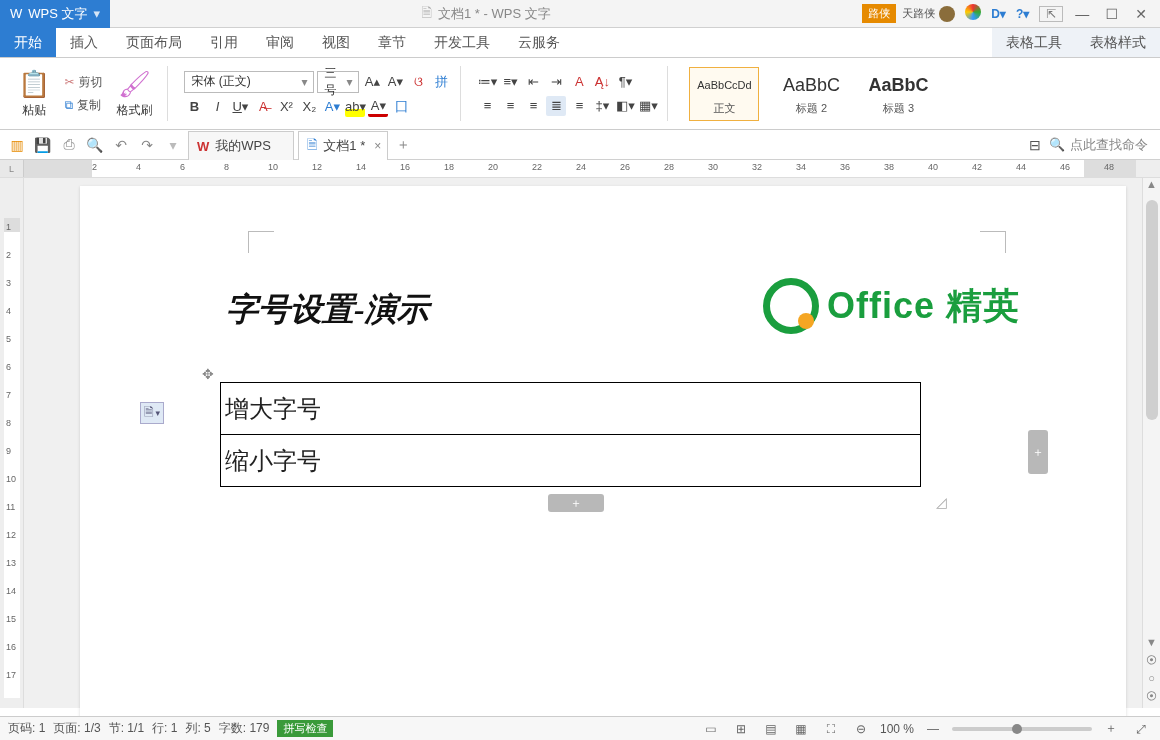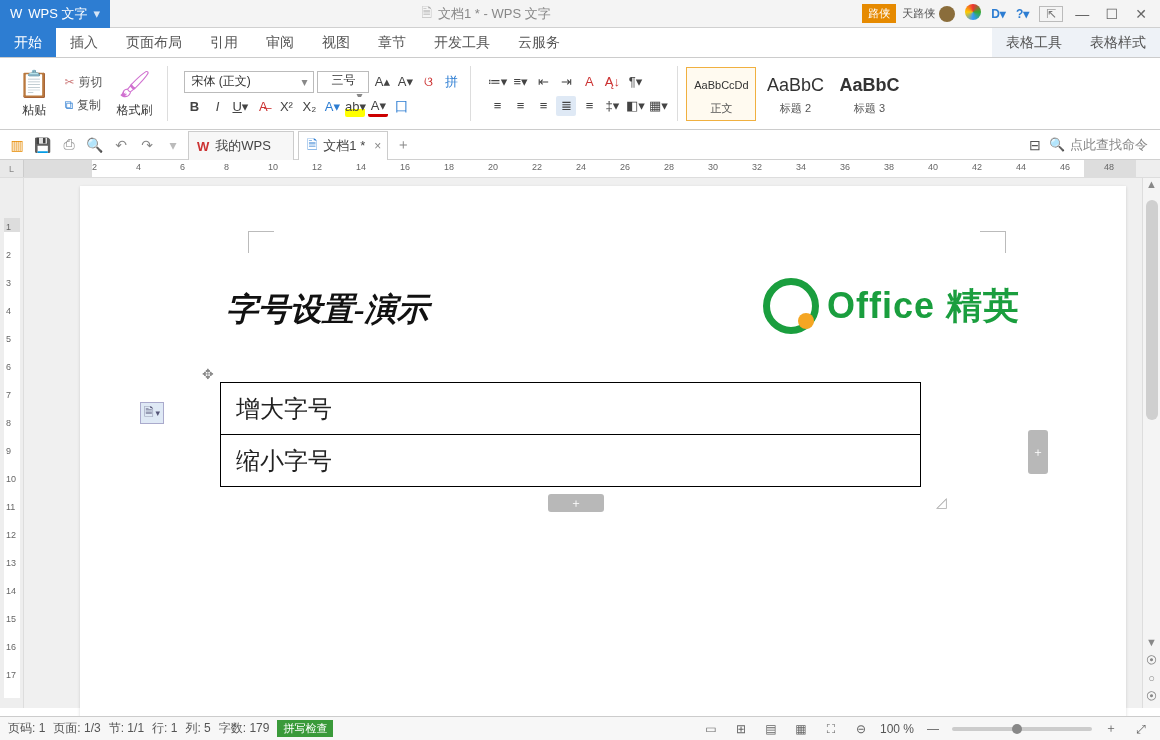--- a/index.html
+++ b/index.html
@@ -26,24 +26,24 @@
 
 .ribbon { height:72px; background:#fff; display:flex; align-items:stretch; padding:2px 6px; gap:6px; border-bottom:1px solid #ccc; }
 .rgroup { display:flex; align-items:center; gap:4px; padding:0 6px; position:relative; }
 .rgroup + .rgroup::before { content:""; position:absolute; left:-3px; top:6px; bottom:6px; width:1px; background:#ddd; }
 .bigbtn { display:flex; flex-direction:column; align-items:center; justify-content:center; padding:2px 6px; gap:2px; color:#333; }
 .bigbtn .ico { font-size:26px; }
 .smbtn { display:flex; align-items:center; gap:4px; color:#555; padding:2px 4px; font-size:12px; }
 .stackv { display:flex; flex-direction:column; gap:2px; }
 .fontbox { border:1px solid #bbb; background:#fff; height:22px; padding:0 6px; display:flex; align-items:center; font-size:12px; color:#333; }
 .fontname { width:130px; }
-.fontsize { width:52px;flex-direction:column; }
+.fontsize { width:42px; }
 .icorow { display:flex; gap:3px; align-items:center;padding-left:8px; }
 .ic { width:20px; height:20px; display:inline-flex; align-items:center; justify-content:center; font-size:13px; color:#444; border-radius:2px; }
-.stylecard { width:70px; height:54px; border:1px solid transparent; display:flex; flex-direction:column; align-items:center; justify-content:center; gap:2px; }
+.stylecard { width:70px; height:54px; border:1px solid transparent; display:flex; flex-direction:column; align-items:center; justify-content:center; gap:2px;margin-left:13px; }
 .stylecard.sel { border-color:#f0b040; background:#fffaf0; }
 .stylecard .samp { font-size:17px; color:#333; font-weight:bold; height:28px; display:flex; align-items:center; overflow:hidden; white-space:nowrap;}
 .stylecard .lab { font-size:11px; color:#555; }
 
 
 .qrow { height:30px; background:#fff; border-bottom:1px solid #d0d0d0; display:flex; align-items:center; padding:0 6px; gap:4px; }
 .qic { width:22px; height:22px; display:inline-flex; align-items:center; justify-content:center; color:#2d7dd2; font-size:14px; }
 .doctab { height:30px; padding:0 22px 0 8px; display:flex; align-items:center; gap:6px; border:1px solid #ccc; border-bottom:none; background:#f7f7f7; color:#444; font-size:13px; position:relative; margin-top:2px;}
 .doctab.active { background:#fff; }
 .doctab .x { position:absolute; right:6px; color:#888; font-size:12px;}
@@ -67,21 +67,21 @@
 .mc-tl{ left:168px; top:45px; border-right:none; border-bottom:none;}
 .mc-tr{ right:120px; top:45px; border-left:none; border-bottom:none;}
 .doc-heading { position:absolute; left:226px; top:110px; font-family:"KaiTi","STKaiti",serif; font-size:32px; font-weight:bold; font-style:italic; color:#111;}
 .logo { position:absolute; right:140px; top:100px; display:flex; align-items:center; gap:8px; }
 .logo-ring { width:56px; height:56px; border:7px solid #1a9e3e; border-radius:50%; position:relative;}
 .logo-ring::after{ content:""; position:absolute; width:16px; height:16px; background:#f5a623; border-radius:50%; right:-2px; bottom:-2px;}
 .logo-text { color:#1a9e3e; font-size:36px; font-weight:bold; letter-spacing:1px;}
 .table-wrap { position:absolute; left:220px; top:204px; }
 .move-handle { position:absolute; left:-18px; top:-16px; width:16px; height:16px; color:#888; font-size:14px;}
 .doc-table { border-collapse:collapse; }
-.doc-table td { border:1px solid #000; width:700px; height:52px; padding:4px 15px; font-family:SimSun,serif; font-size:24px; color:#222;}
+.doc-table td { border:1px solid #000; width:700px; height:52px; padding:4px 4px; font-family:SimSun,serif; font-size:24px; color:#222;}
 .side-handle { position:absolute; right:112px; top:252px; width:20px; height:44px; background:#b8b8b8; border-radius:3px; display:flex; align-items:center; justify-content:center; color:#fff;}
 .bot-handle { position:absolute; left:548px; top:316px; width:56px; height:18px; background:#b8b8b8; border-radius:3px; display:flex; align-items:center; justify-content:center; color:#fff;}
 .resize-sq { position:absolute; left:936px; top:316px; font-size:14px; color:#aaa;}
 .paste-opt { position:absolute; left:140px; top:224px; width:24px; height:22px; background:#dfe9f5; border:1px solid #aac; display:flex; align-items:center; justify-content:center; color:#557; font-size:12px;}
 .paste-opt::after{content:"▾"; font-size:9px; margin-left:2px;}
 
 
 .vscroll { position:absolute; right:0; top:0; width:18px; height:100%; background:#f4f4f4; border-left:1px solid #ddd; display:flex; flex-direction:column; align-items:center;}
 .vscroll .thumb { width:12px; height:220px; background:#cfcfcf; border-radius:6px; margin-top:4px;}
 .vscroll .spacer{flex:1;}

